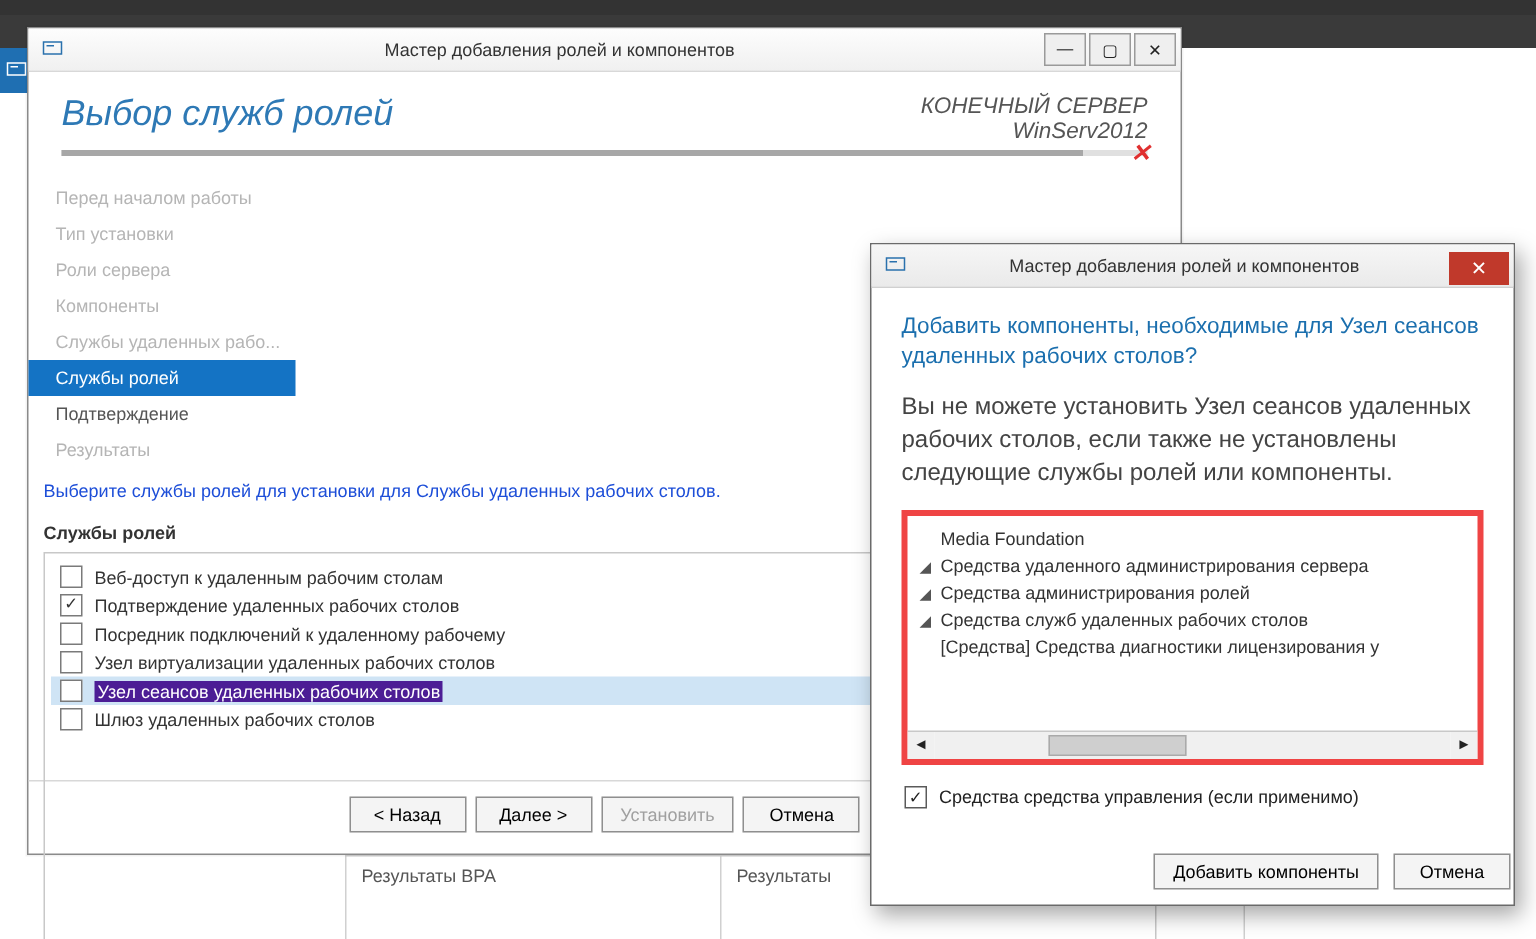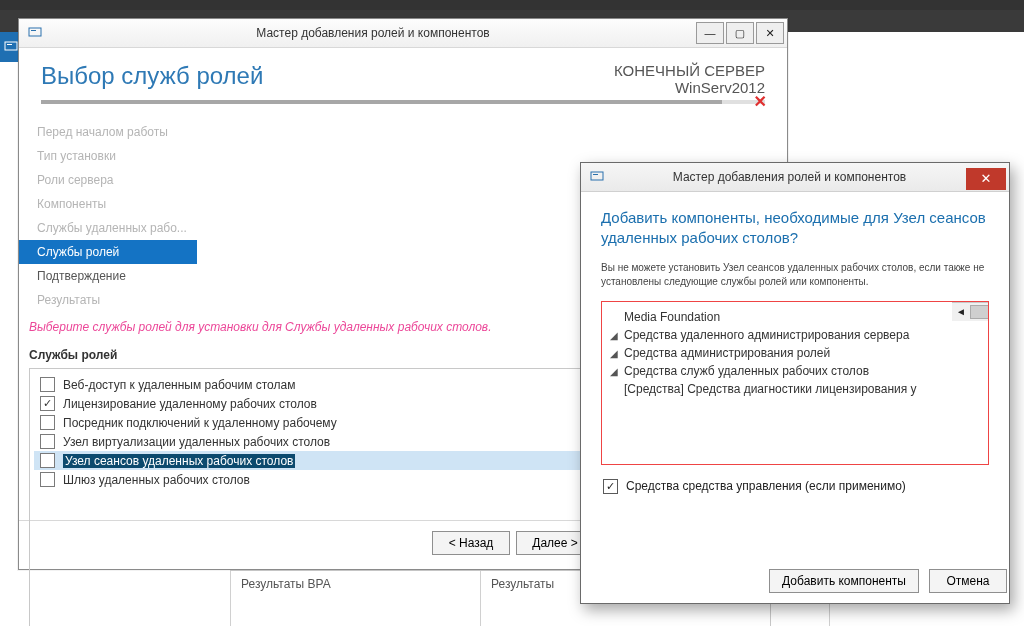--- a/index.html
+++ b/index.html
@@ -46,20 +46,21 @@
   .wiz-ctrls .wbtn {
     width:26px; height:20px; margin:2px 1px;
     border:1px solid #9a9a9a; background:#efefef;
     display:flex; align-items:center; justify-content:center;
     font-size:11px; cursor:pointer;
   }
 
   .wiz-header {
     padding: 14px 22px 8px 22px;
     position: relative;
+    font-style: italic;
   }
   .wiz-h1 {
     font-size: 24px; font-weight: 300;
     color: #2e79b5; margin:0 0 4px 0;
   }
   .wiz-meta {
     position:absolute; right:22px; top:14px;
     text-align:right; font-size:15px; color:#555;
   }
   .wiz-progress {
@@ -83,62 +84,62 @@
   }
   .wiz-nav .nitem.enabled { color:#555; cursor:pointer; }
   .wiz-nav .nitem.active {
     background:#1473c4; color:#fff;
   }
 
   .wiz-content {
     flex:1; padding: 6px 16px 0 10px;
     display:flex; flex-direction:column;
   }
-  .wiz-instr { font-size:12px; color:#ec4899; margin:2px 0 14px 0;font-style:italic; }
+  .wiz-instr { font-size:12px; color:#1d4ed8; margin:2px 0 14px 0; }
   .wiz-section-label { font-size:12px; font-weight:600; color:#333; margin-bottom:6px; }
 
   .role-box {
     border:1px solid #c8c8c8; height:292px; position:relative;
     overflow:hidden; display:flex; flex-direction:column;
   }
   .role-list { flex:1; overflow:hidden; padding:6px 4px; }
   .role-item {
     display:flex; align-items:center; padding:2px 6px;
     font-size:12px; color:#333;
   }
   .role-item .cb {
     width:13px; height:13px; border:1px solid #7a7a7a; margin-right:8px;
     display:flex; align-items:center; justify-content:center;
     font-size:11px; line-height:1; background:#fff;
   }
   .role-item.selected {
     background:#cfe4f5;
   }
   .role-item.selected .rtext {
-    background:#0c4a6e; color:#fff; padding:0 2px;
+    background:#4c1d95; color:#fff; padding:0 2px;
   }
   .role-scrollbar {
     height:18px; border-top:1px solid #c8c8c8;
     display:flex; align-items:stretch;
   }
   .role-scrollbar .sbtn {
     width:18px; border-right:1px solid #c8c8c8;
     display:flex; align-items:center; justify-content:center;
     background:#f3f3f3; font-size:10px;
   }
   .role-scrollbar .sbtn:last-child { border-right:none; border-left:1px solid #c8c8c8;}
   .role-scrollbar .track { flex:1; background:#f3f3f3; position:relative; }
   .role-scrollbar .thumb {
     position:absolute; left:30%; top:2px; height:12px; width:60px;
     background:#d0d0d0; border:1px solid #aaa;
   }
 
   .wiz-footer {
     border-top:1px solid #d8d8d8;
-    height:44px; display:flex; align-items:center; justify-content:flex-end;
+    height:44px; display:flex; align-items:center; justify-content:center;
     padding:0 14px; gap:6px;
   }
   .btn {
     min-width:78px; height:24px; padding:0 12px;
     border:1px solid #8f8f8f; background:#f4f4f4;
     font-size:12px; cursor:pointer;
     display:inline-flex; align-items:center; justify-content:center;
   }
   .btn.disabled { color:#a0a0a0; cursor:default; }
 
@@ -161,25 +162,25 @@
   .pop-close {
     width:40px; height:22px; margin:3px 3px 0 0;
     background:#c0392b; color:#fff; display:flex;
     align-items:center; justify-content:center; font-size:13px;
     cursor:pointer;
   }
   .pop-body { padding:16px 20px 0 20px; }
   .pop-h {
     font-size:15px; color:#1b6fae; margin:0 0 12px 0; line-height:1.35;
   }
-  .pop-p { font-size:10px; color:#444; line-height:1.4; margin-bottom:12px; }
+  .pop-p { font-size:16px; color:#444; line-height:1.4; margin-bottom:12px; }
 
   .pop-tree {
-    border:1px solid #ef4444; height:162px;
-    overflow:hidden; display:flex; flex-direction:row;
+    border:4px solid #ef4444; height:162px;
+    overflow:hidden; display:flex; flex-direction:column;
     font-size:12px;
   }
   .pop-tree .treelist { flex:1; padding:6px 4px 6px 8px; white-space:nowrap; overflow:hidden;}
   .pop-tree .tnode { padding:2px 0; color:#333; }
   .pop-tree .expander { display:inline-block; width:10px; font-size:10px; color:#555; margin-right:4px;}
   .pt1 { padding-left:4px; }
   .pt2 { padding-left:18px; }
   .pt3 { padding-left:38px; }
   .pt4 { padding-left:58px; }
 
@@ -268,21 +269,21 @@
       <div class="wiz-section-label">Службы ролей</div>
 
       <div class="role-box">
         <div class="role-list" id="role-list">
             <div class="role-item">
               <span class="cb"></span>
               <span class="rtext">Веб-доступ к удаленным рабочим столам</span>
             </div>
             <div class="role-item">
               <span class="cb">✓</span>
-              <span class="rtext">Лицензирование удаленному рабочих столов</span>
+              <span class="rtext">Подтверждение удаленных рабочих столов</span>
             </div>
             <div class="role-item">
               <span class="cb"></span>
               <span class="rtext">Посредник подключений к удаленному рабочему</span>
             </div>
             <div class="role-item">
               <span class="cb"></span>
               <span class="rtext">Узел виртуализации удаленных рабочих столов</span>
             </div>
             <div class="role-item selected">

